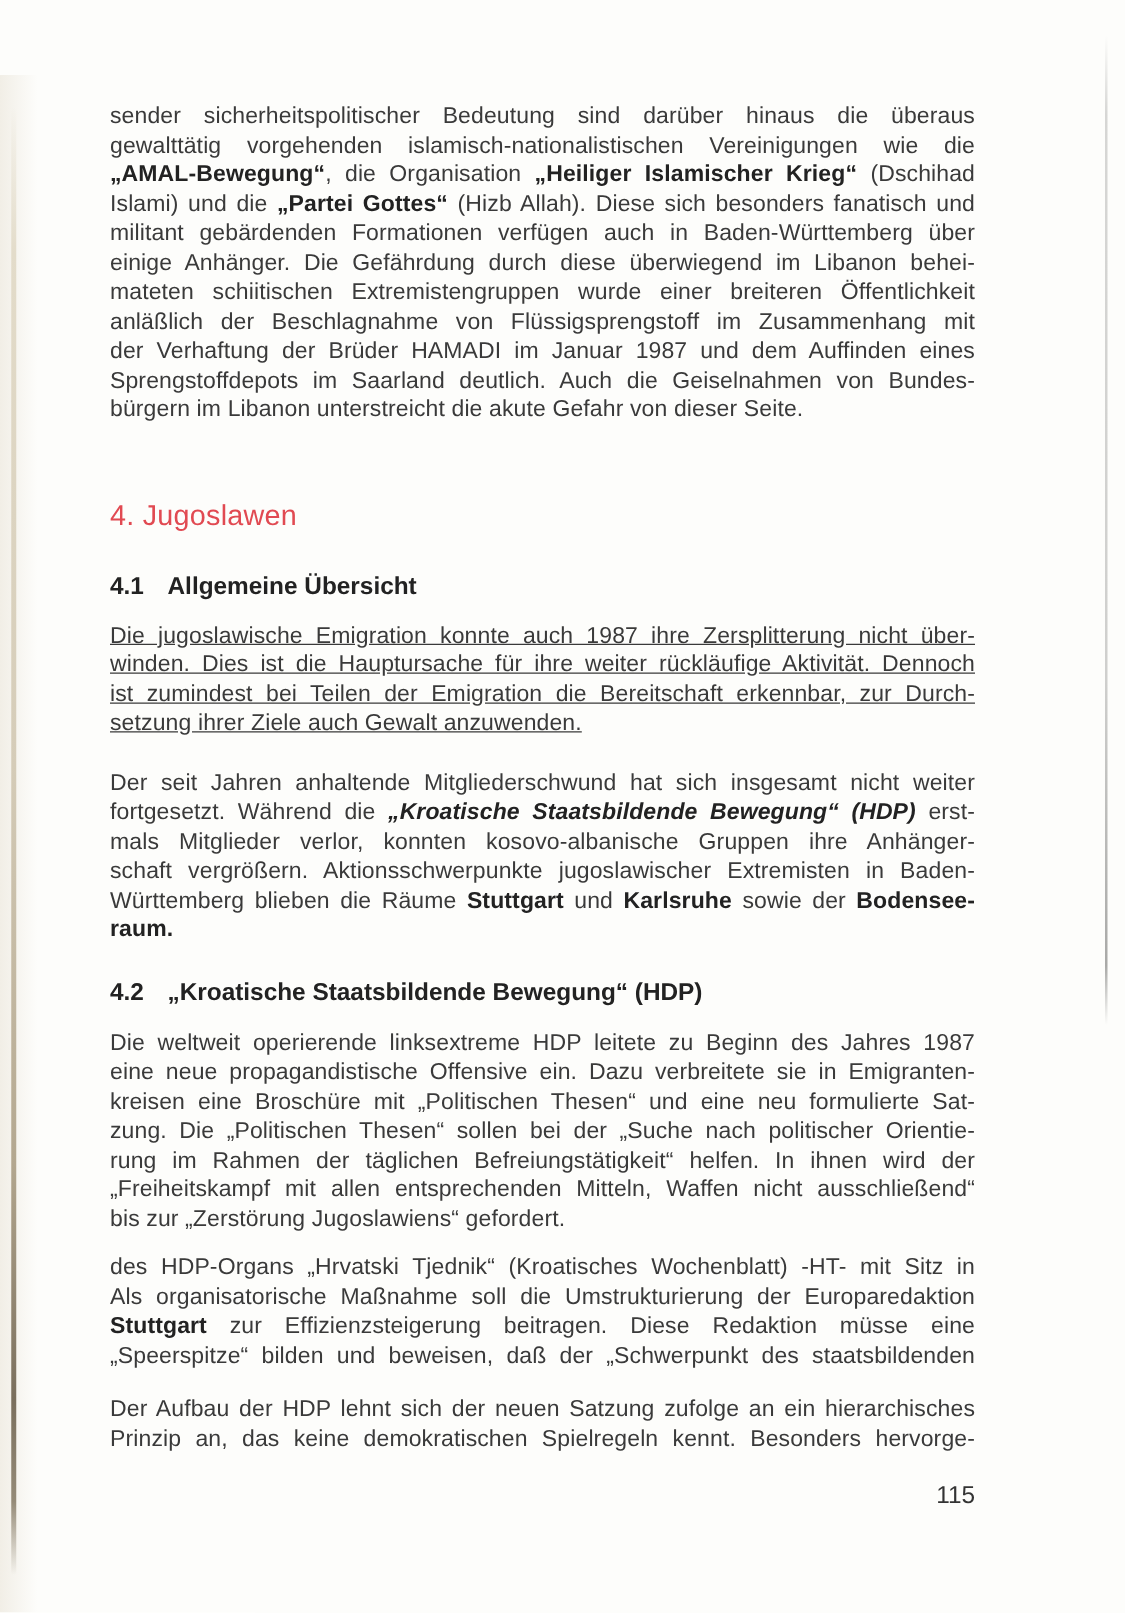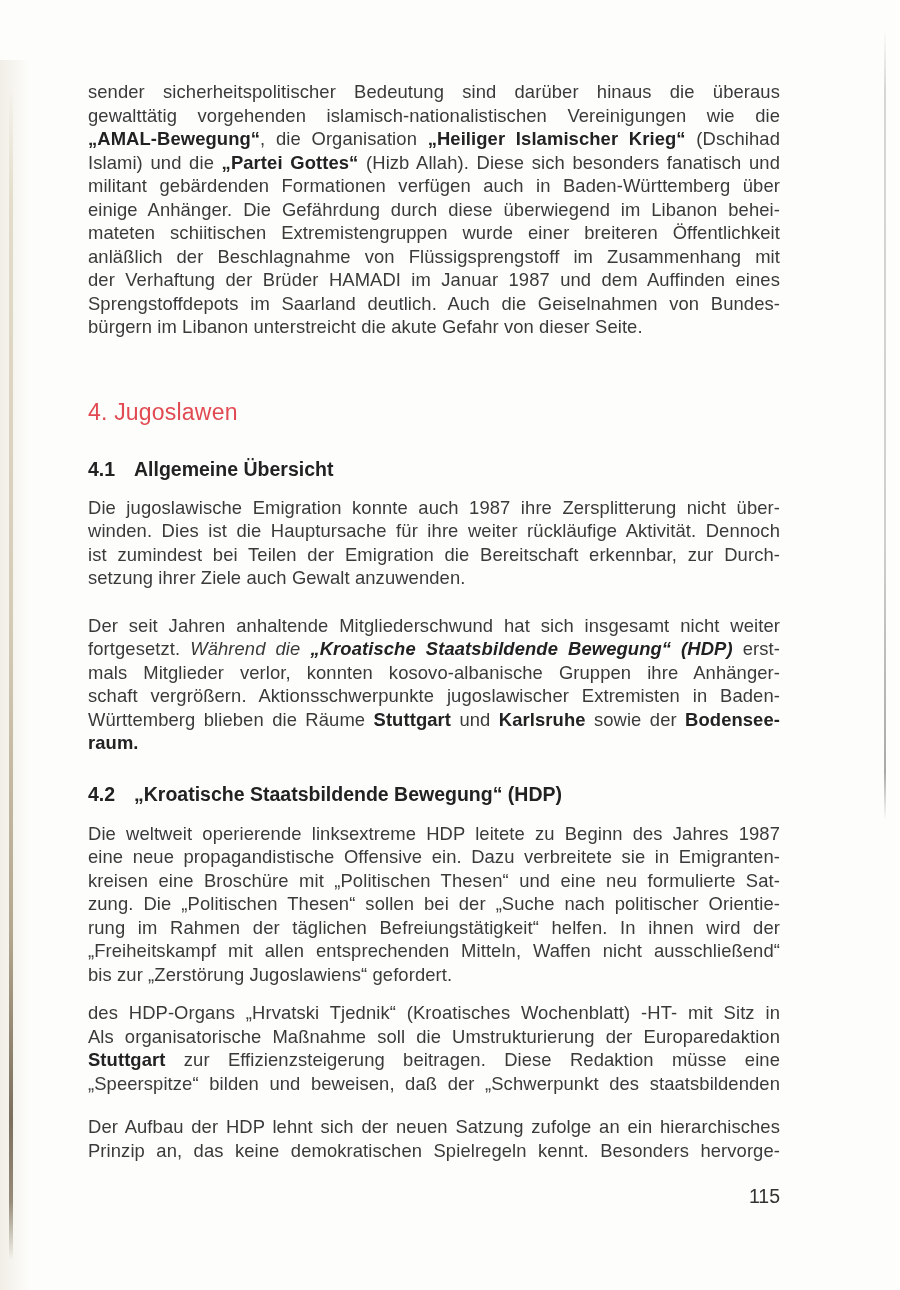--- a/index.html
+++ b/index.html
@@ -42,32 +42,32 @@
   }
   
   .textcol{
     position:absolute;left:88px;top:80px;width:692px;
     color:var(--text-color,#3a3a3a);
   }
   .para{font-size:18.4px;line-height:23.5px;letter-spacing:0.1px;}
   .tline{text-align:justify;text-align-last:justify;}
   .tline-last{text-align-last:left;}
   .r-b{font-weight:bold;color:var(--bold-color,#222);}
-  .r-i{font-style:italic;}
+  .r-i{}
   .r-bi{font-weight:bold;font-style:italic;color:var(--bold-color,#222);}
   .h-red{
     margin-top:58px;
     font-size:23px;line-height:30px;font-weight:normal;
     color:var(--heading-red,#e14a52);
     letter-spacing:0.2px;
   }
   .h-sub{font-size:19.5px;line-height:24px;font-weight:bold;color:var(--bold-color,#222);}
   .h-sub .num{display:inline-block;min-width:46px;}
   .mt-sub1{margin-top:30px;}
-  .mt-p2{margin-top:15px;}
+  .mt-p2{margin-top:15px;text-decoration:underline;}
   .mt-p3{margin-top:24px;}
   .mt-sub2{margin-top:27px;}
   .mt-p4{margin-top:16px;}
   .mt-p5{margin-top:15px;}
   .mt-p6{margin-top:20px;}
   .pagenum{
     margin-top:22px;
     text-align:right;
     font-size:19.5px;line-height:24px;
     color:#333;

